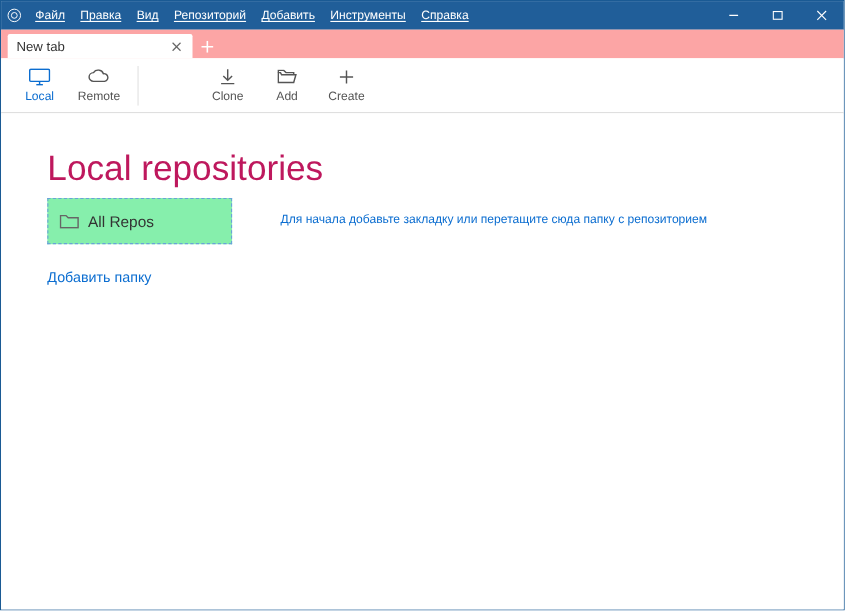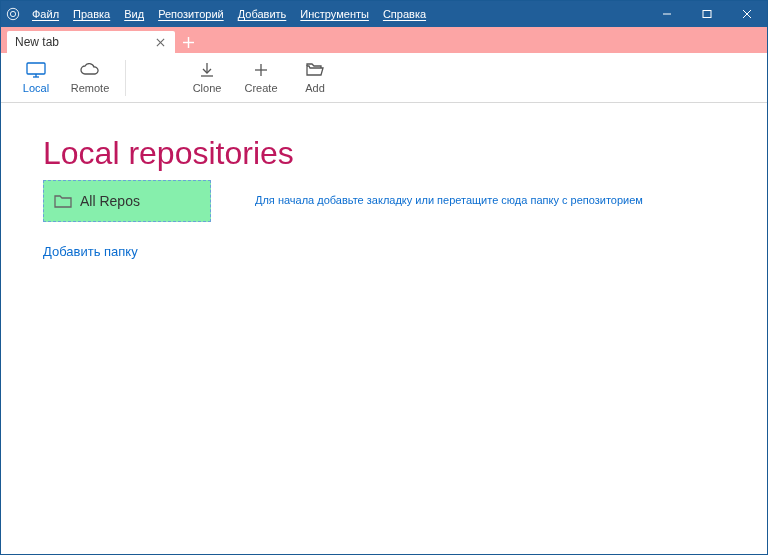--- a/index.html
+++ b/index.html
@@ -122,35 +122,35 @@
         <svg width="16" height="16" viewBox="0 0 16 16">
             <line x1="8" y1="1" x2="8" y2="10"></line>
             <polyline points="4,7 8,11 12,7"></polyline>
             <line x1="2" y1="14" x2="14" y2="14"></line>
           </svg>
       </span>
       <span>Clone</span>
     </div>
     <div class="tool">
       <span class="ico">
+        <svg width="18" height="14" viewBox="0 0 18 14">
+            <path d="M1 3 L1 12 L15 12 L17 5 L4 5 L3 3 Z"></path>
+            <path d="M1 3 L1 1 L6 1 L8 3 L15 3 L15 5"></path>
+          </svg>
+      </span>
+      <span>Add</span>
+    </div>
+    <div class="tool">
+      <span class="ico">
         <svg width="14" height="14" viewBox="0 0 14 14">
             <line x1="7" y1="1" x2="7" y2="13"></line>
             <line x1="1" y1="7" x2="13" y2="7"></line>
           </svg>
       </span>
       <span>Create</span>
-    </div>
-    <div class="tool">
-      <span class="ico">
-        <svg width="18" height="14" viewBox="0 0 18 14">
-            <path d="M1 3 L1 12 L15 12 L17 5 L4 5 L3 3 Z"></path>
-            <path d="M1 3 L1 1 L6 1 L8 3 L15 3 L15 5"></path>
-          </svg>
-      </span>
-      <span>Add</span>
     </div>
   </div>
 
   <div class="content">
     <div class="page-title">Local repositories</div>
     <div class="row">
       <div class="folder-list">
         <div class="folder-item">
           <span class="fico">
             <svg width="18" height="14" viewBox="0 0 18 14">

